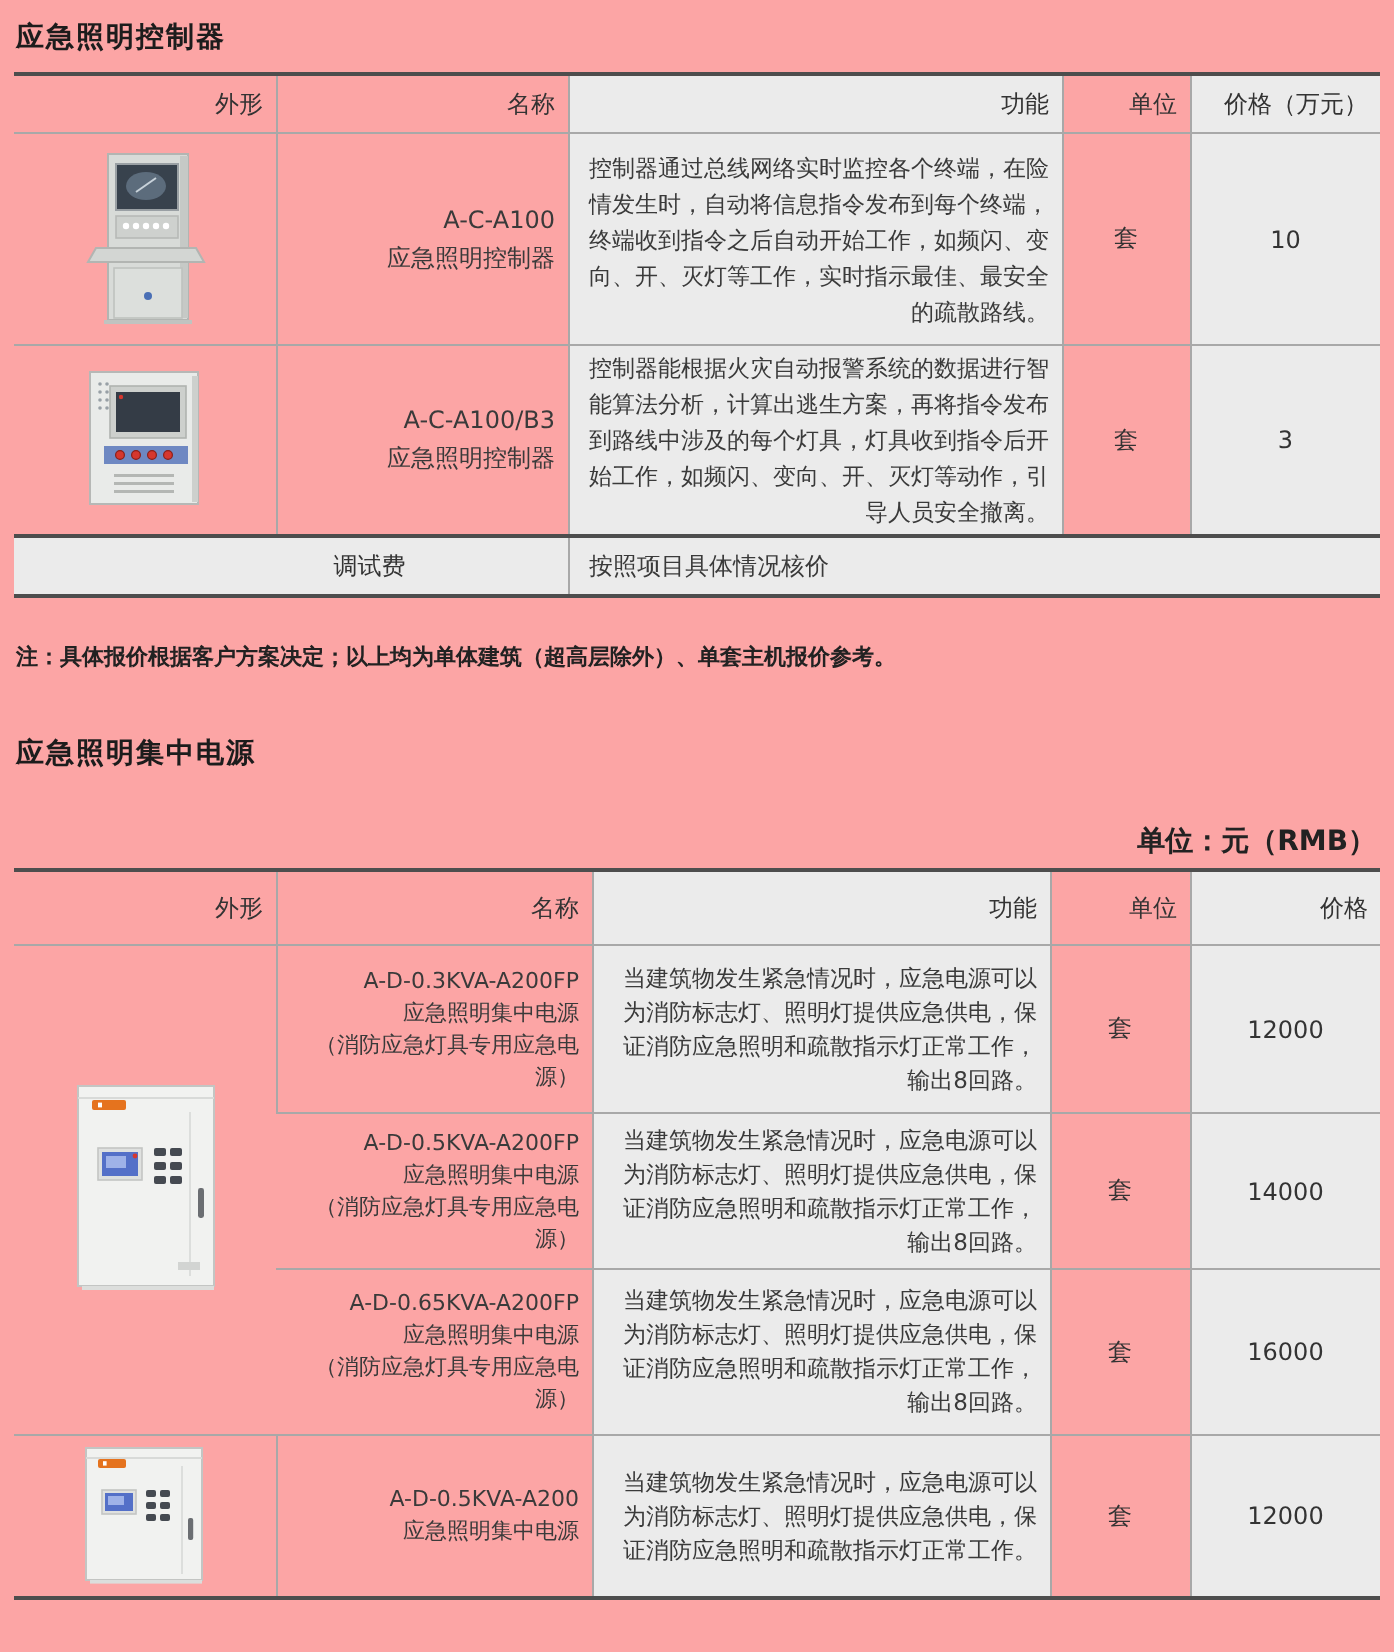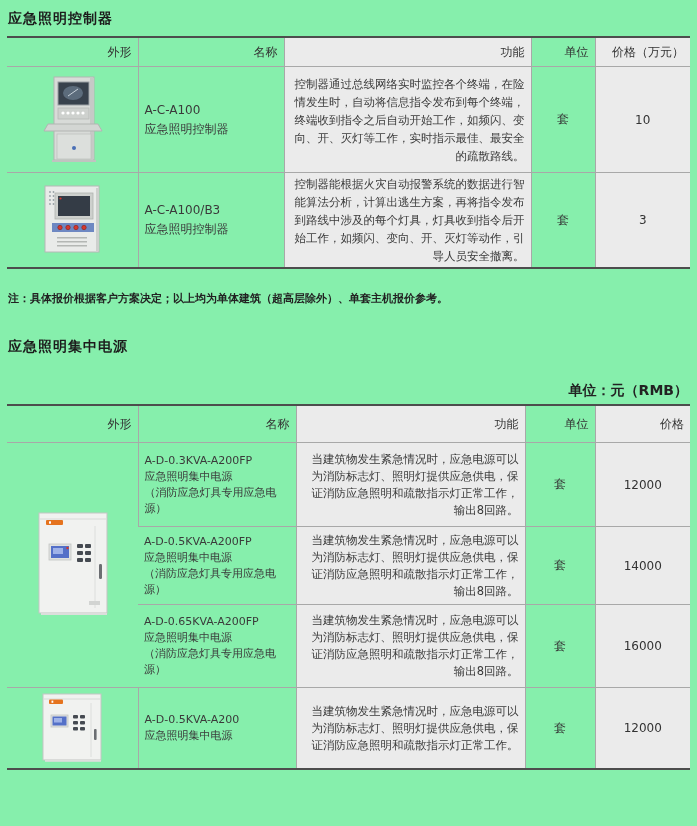--- a/index.html
+++ b/index.html
@@ -1,20 +1,20 @@
 <!DOCTYPE html>
 <html><head>
 <meta charset="utf-8">
 <style>
   html,body{margin:0;padding:0;background:#ffffff;}
   .doc{
     position:relative;
     width:697px;
     height:826px;
-    background:#86efac;
+    background:#fca5a5;
     font-family:"DejaVu Sans","Liberation Sans",sans-serif;
     color:#3a3a3a;
     overflow:hidden;
   }
   .sec-title{
     margin:10px 0 0 8px;
     font-size:14px;
     font-weight:bold;
     color:#1c1c1c;
     letter-spacing:1px;
@@ -45,21 +45,21 @@
   th.hdr{
     font-size:12px;
     font-weight:bold;
     color:#333;
     text-align:right;
   }
   .t1 th.hdr{height:24px;}
   .t2 th.hdr{height:32px;}
   .img-cell{text-align:center;}
   .name-cell{
-    text-align:left;
+    text-align:right;
     font-size:12px;
     color:#3a3a3a;
     line-height:19px;
   }
   .t2 .name-cell{font-size:11px;line-height:16px;}
   .func-cell{
     font-size:11.5px;
     color:#3a3a3a;
     line-height:18px;
     text-align:right;
@@ -179,20 +179,24 @@
         <td class="name-cell">
           <div>A-C-A100/B3</div>
           <div>应急照明控制器</div>
         </td>
         <td class="func-cell shade">控制器能根据火灾自动报警系统的数据进行智能算法分析，计算出逃生方案，再将指令发布到路线中涉及的每个灯具，灯具收到指令后开始工作，如频闪、变向、开、灭灯等动作，引导人员安全撤离。</td>
         <td class="unit-cell">套</td>
         <td class="price-cell shade">3</td>
       </tr>
     </tbody>
     <tbody class="footer">
+      <tr class="shade">
+        <td colspan="2" class="f-label">调试费</td>
+        <td colspan="3" class="f-value">按照项目具体情况核价</td>
+      </tr>
     </tbody>
   </table>
 
   <div class="note">注：具体报价根据客户方案决定；以上均为单体建筑（超高层除外）、单套主机报价参考。</div>
 
   <div class="sec-title s2-title">应急照明集中电源</div>
   <div class="unit-note">单位：元（RMB）</div>
 
   <table class="t t2" style="margin-top:2px;">
     <colgroup>

